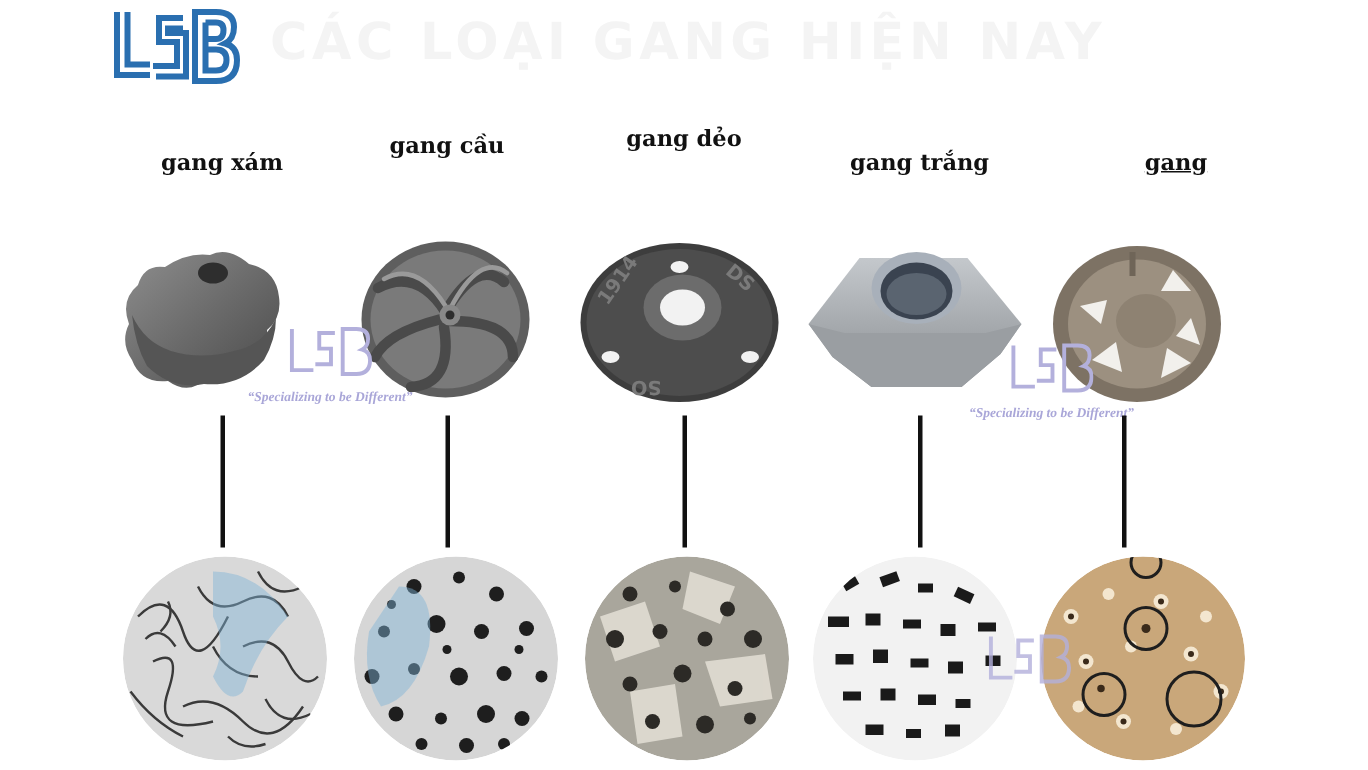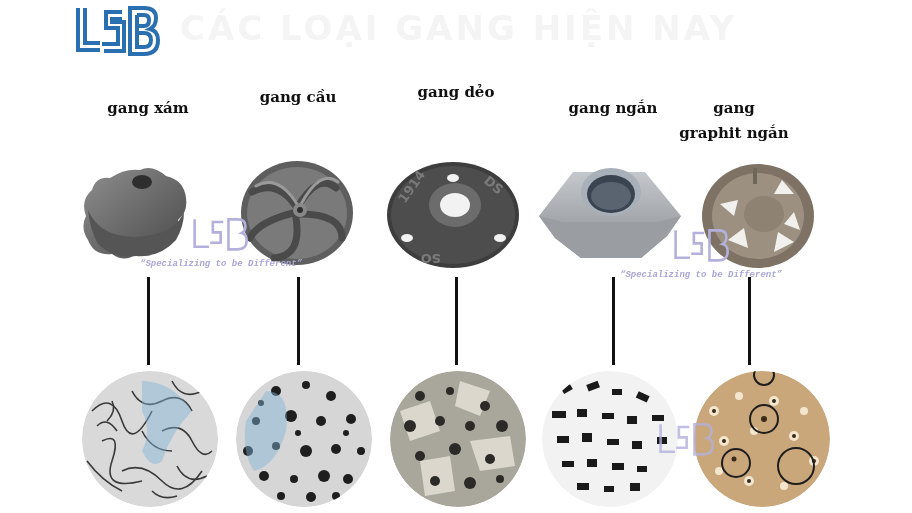--- a/index.html
+++ b/index.html
@@ -11,44 +11,43 @@
       font-family: "DejaVu Sans", sans-serif; font-weight: bold; font-size: 34px; letter-spacing: 3px;
       color: #f4f4f4; white-space: nowrap; }
 
     .label { position: absolute; font-weight: bold; font-size: 15px; color: #111; text-align: center; line-height: 25px; white-space: nowrap; }
 
     .product { position: absolute; }
     .connector { position: absolute; width: 3px; background: #111; top: 277px; height: 88px; }
     .micro { position: absolute; top: 371px; width: 136px; height: 136px; border-radius: 50%; overflow: hidden; }
 
     .wm { position: absolute; text-align: center; pointer-events: none; }
-    .wm .tag { font-family: Liberation Mono, monospace; font-style: italic; font-weight: bold; font-size: 9px; color: #a9a6d8; white-space: nowrap; }
+    .wm .tag { font-family: Liberation Serif, serif; font-style: italic; font-weight: bold; font-size: 9px; color: #a9a6d8; white-space: nowrap; }
   </style>
 </head>
 <body>
 
 <svg class="logo" viewBox="0 0 86 56">
   <g fill="none" stroke="#2a6fb0" stroke-width="4">
     <path d="M4 4 V46 H26"></path>
     <path d="M11 4 V39 H26"></path>
     <path d="M48 8 H32 V24 H44 V40 H28"></path>
     <path d="M48 15 H38 V18 H50 V47 H30"></path>
     <path d="M56 4 V50 H70 Q84 50 84 36 Q84 27 76 25 Q82 22 82 14 Q82 4 70 4 Z"></path>
     <path d="M63 11 V43 H70 Q77 43 77 36 Q77 29 70 29 H63 M63 22 H70 Q75 22 75 16 Q75 11 70 11 H63"></path>
   </g>
 </svg>
 <div class="title">CÁC LOẠI GANG HIỆN NAY</div>
 
 <div class="label" style="left:88px; top:96px; width:120px;">gang xám</div>
 <div class="label" style="left:238px; top:85px; width:120px;">gang cầu</div>
 <div class="label" style="left:396px; top:80px; width:120px;">gang dẻo</div>
-<div class="label" style="left:543px; top:96px; width:140px;">gang ngắn</div>
-<div class="label" style="left:659px; top:96px; width:150px;">
+<div class="label" style="left:543px; top:96px; width:140px;">gang trắng</div>
+<div class="label" style="left:709px; top:96px; width:150px;text-decoration:underline;">
   <div>gang</div>
-  <div>graphit ngắn</div>
 </div>
 
 <svg class="product" style="left:80px; top:160px; width:110px; height:110px;" viewBox="0 0 110 110">
   <defs>
     <linearGradient id="gk" x1="0" y1="0" x2="1" y2="1">
         <stop offset="0" stop-color="#8e8e8e"></stop>
         <stop offset="0.5" stop-color="#6b6b6b"></stop>
         <stop offset="1" stop-color="#4a4a4a"></stop>
       </linearGradient>
   </defs>

